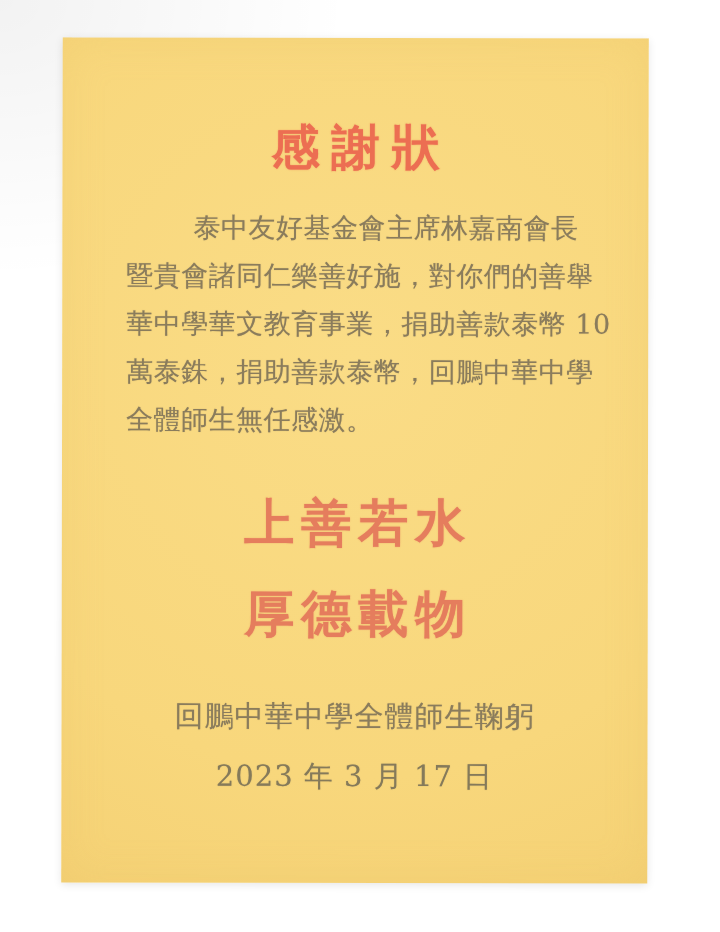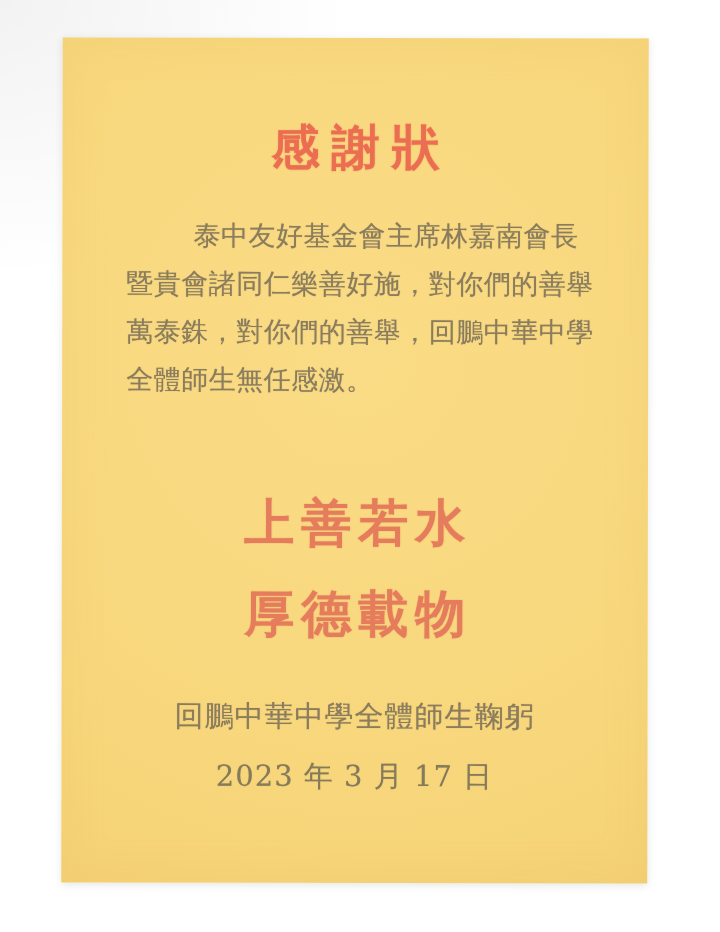--- a/index.html
+++ b/index.html
@@ -39,21 +39,21 @@
     font-size: 48px;
     font-weight: bold;
     letter-spacing: 12px;
     text-indent: 12px;
     color: #ec6e52;
     text-shadow: 0 0 1px rgba(236,110,82,0.65), 0 0 2px rgba(236,110,82,0.25);
   }
 
   .body-text {
     position: absolute;
-    top: 174px;
+    top: 166px;
     left: 64px;
     right: 50px;
     font-size: 27px;
     line-height: 48px;
     letter-spacing: 0.5px;
     color: #8a7c5c;
     text-shadow: 0 0 1px rgba(138,124,92,0.55);
   }
   .body-line { white-space: nowrap; }
   .body-line.indented { text-indent: 67px; }
@@ -102,21 +102,22 @@
 </head>
 <body>
 
 <div class="paper">
 
   <div class="title">感謝狀</div>
 
   <div class="body-text">
     <div class="body-line indented">泰中友好基金會主席林嘉南會長</div>
     <div class="body-line">暨貴會諸同仁樂善好施，對你們的善舉</div>
-    <div class="body-line">萬泰銖，對你們的善舉，回鵬中華中學</div>
+    <div class="body-line">華中學華文教育事業，捐助善款泰幣 10</div>
+    <div class="body-line">萬泰銖，捐助善款泰幣，回鵬中華中學</div>
     <div class="body-line">全體師生無任感激。</div>
   </div>
 
   <div class="motto motto-1">上善若水</div>
 
   <div class="motto motto-2">厚德載物</div>
 
   <div class="signature">回鵬中華中學全體師生鞠躬</div>
 
   <div class="date">2023 年 3 月 17 日</div>

